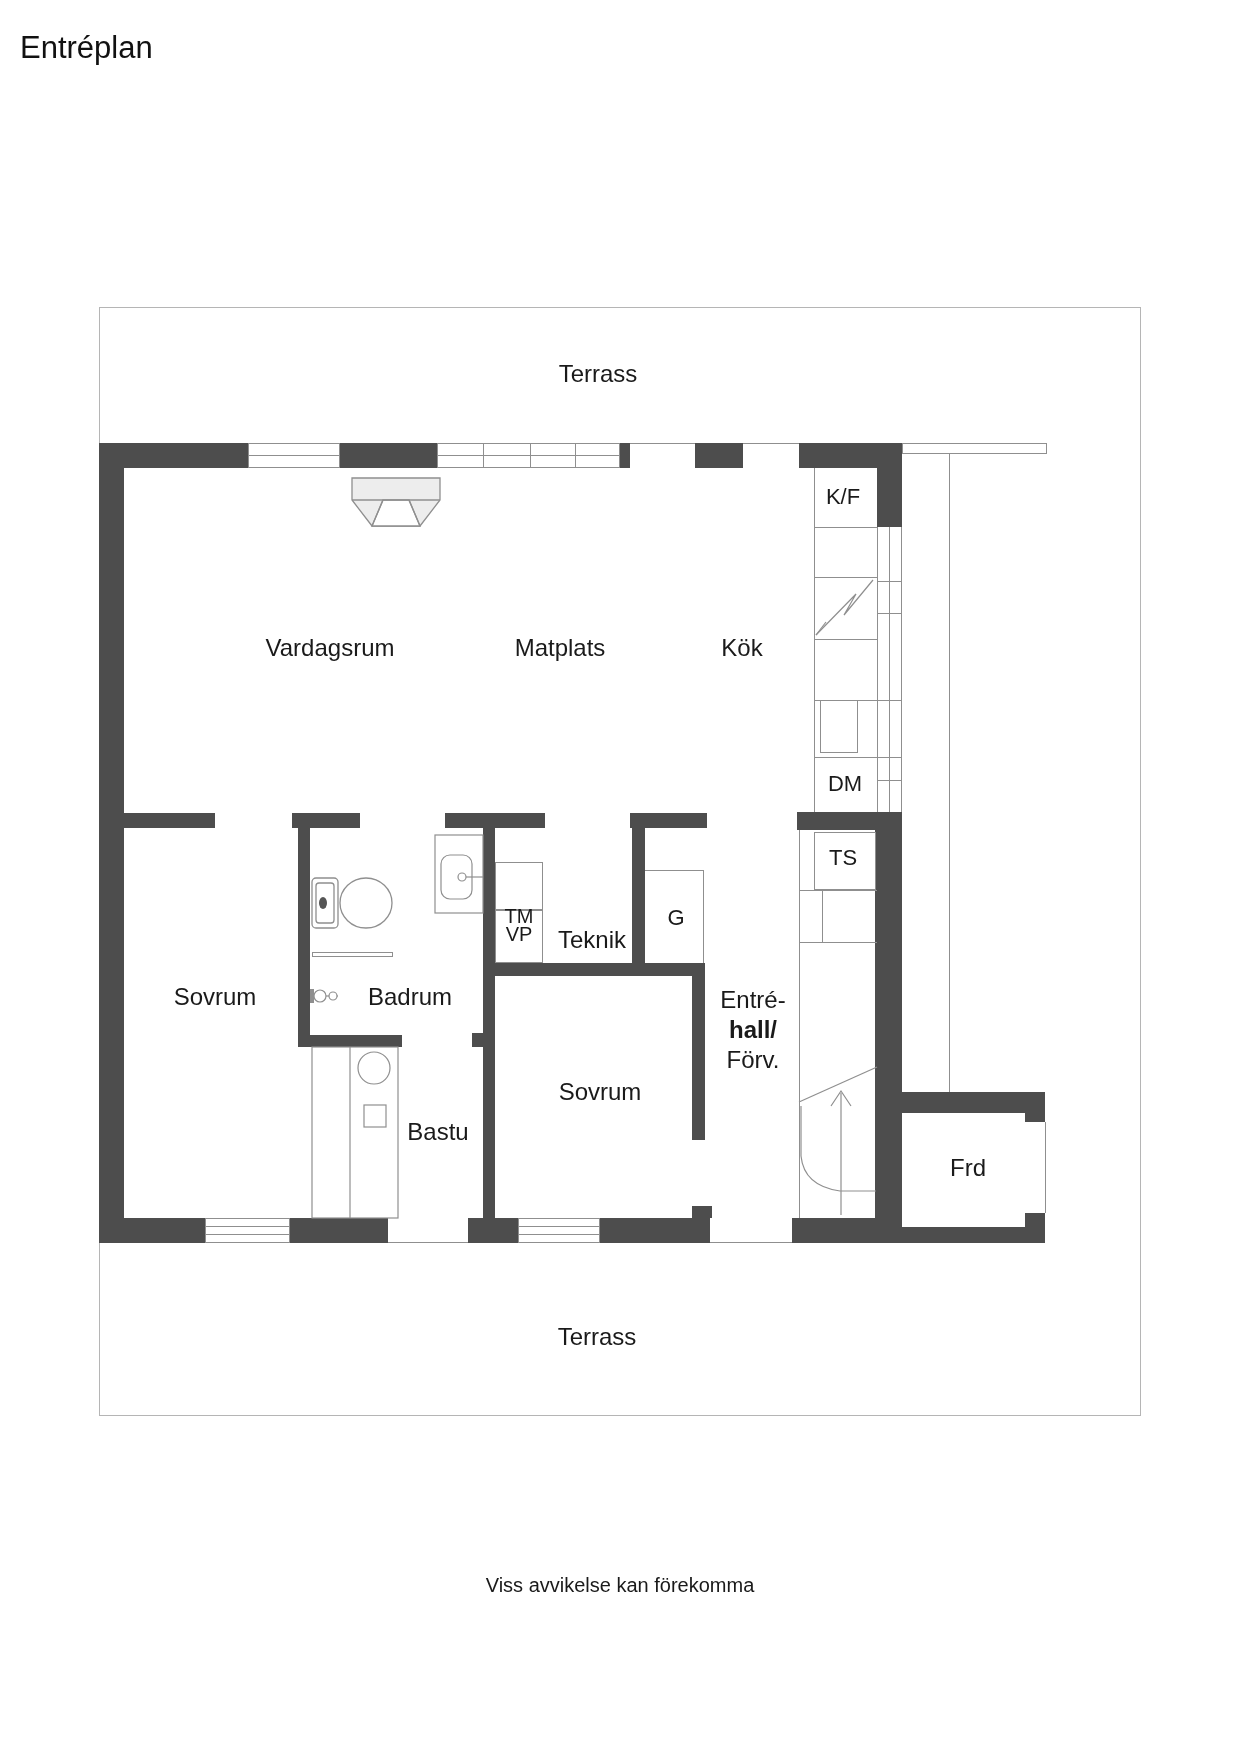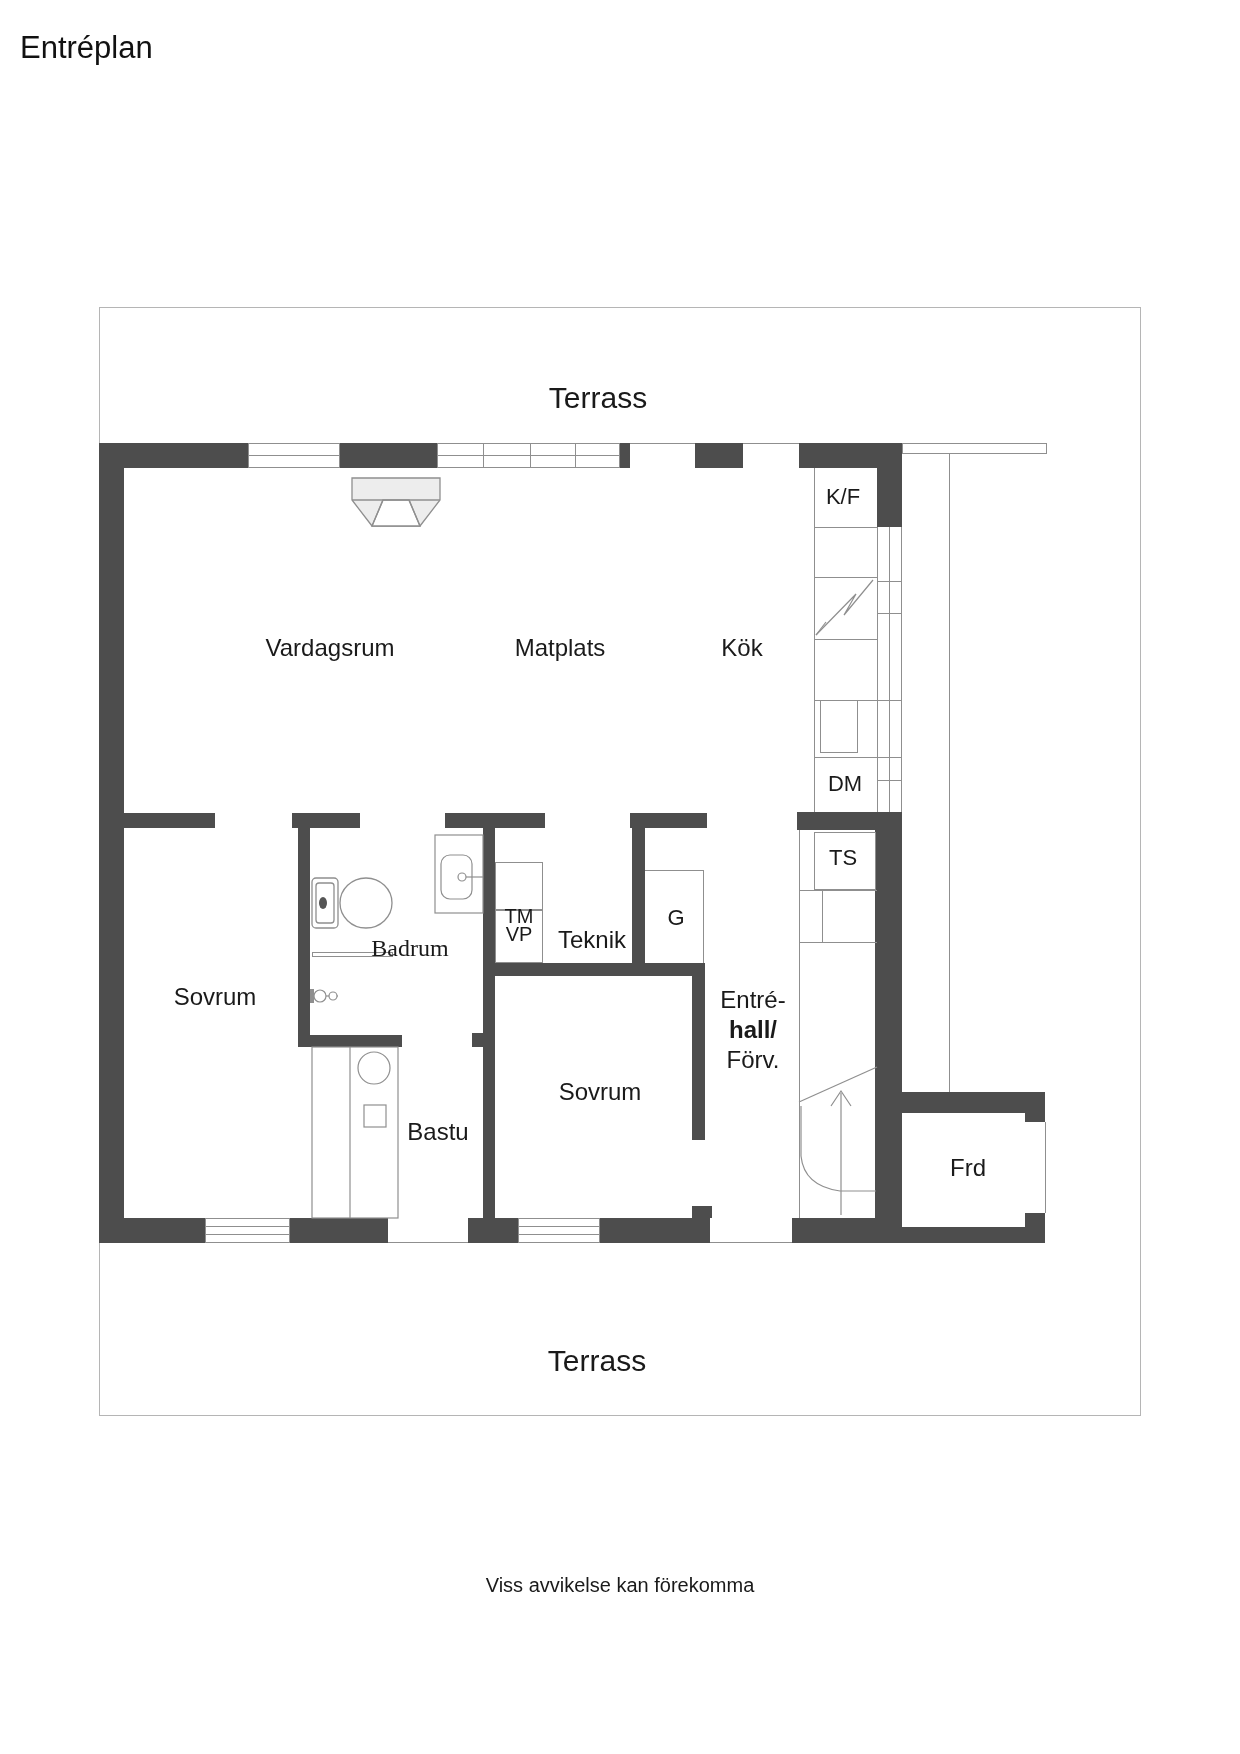--- a/index.html
+++ b/index.html
@@ -9,21 +9,21 @@
   }
   .wall{position:absolute;background:#4d4d4d;}
   .tline{position:absolute;background:#8f8f8f;}
   .win{position:absolute;background:#fff;border:1px solid #8f8f8f;box-sizing:border-box;}
   .box{position:absolute;background:#fff;border:1px solid #8f8f8f;box-sizing:border-box;}
   .lbl{position:absolute;transform:translate(-50%,-50%);white-space:nowrap;
        font-size:24px;color:#1a1a1a;}
   .lbl-sm{font-size:22px;}
   .lbl-xs{font-size:20px;}
   #title{position:absolute;left:20px;top:30px;font-size:31px;color:#111;}
-  .terrass{font-size:30px;margin-top:24px;}
+  .terrass{font-size:24px;}
   #terrace-border{position:absolute;left:99px;top:307px;width:1042px;height:1109px;
        border:1px solid #b5b5b5;box-sizing:border-box;}
   #footer{position:absolute;left:620px;top:1585px;transform:translate(-50%,-50%);
        font-size:20px;color:#1a1a1a;white-space:nowrap;}
   svg{position:absolute;left:0;top:0;pointer-events:none;}
 </style>
 </head>
 <body>
 
 <div id="canvas">
@@ -171,21 +171,21 @@
 
     <g stroke="#8f8f8f" stroke-width="1.2" fill="none">
       <path d="M801,1106 L801,1156 Q804,1186 840,1191 L876,1191"></path>
     </g>
   </svg>
 
   <div class="lbl" style="left:330px;top:648px;">Vardagsrum</div>
   <div class="lbl" style="left:560px;top:648px;">Matplats</div>
   <div class="lbl" style="left:742px;top:648px;text-align:right;">Kök</div>
   <div class="lbl" style="left:215px;top:997px;">Sovrum</div>
-  <div class="lbl" style="left:410px;top:948px;font-family:Liberation Serif, serif;">Badrum</div>
+  <div class="lbl" style="left:410px;top:997px;">Badrum</div>
   <div class="lbl" style="left:438px;top:1132px;">Bastu</div>
   <div class="lbl" style="left:600px;top:1092px;">Sovrum</div>
   <div class="lbl" style="left:592px;top:896px;margin-top:44px;">Teknik</div>
   <div class="lbl" style="left:968px;top:1168px;">Frd</div>
 
   <div class="lbl" style="left:753px;top:1000px;">Entré-</div>
   <div class="lbl" style="left:753px;top:1030px;font-weight:bold;">hall/</div>
   <div class="lbl" style="left:753px;top:1060px;">Förv.</div>
 
   <div class="lbl lbl-sm" style="left:843px;top:497px;">K/F</div>

